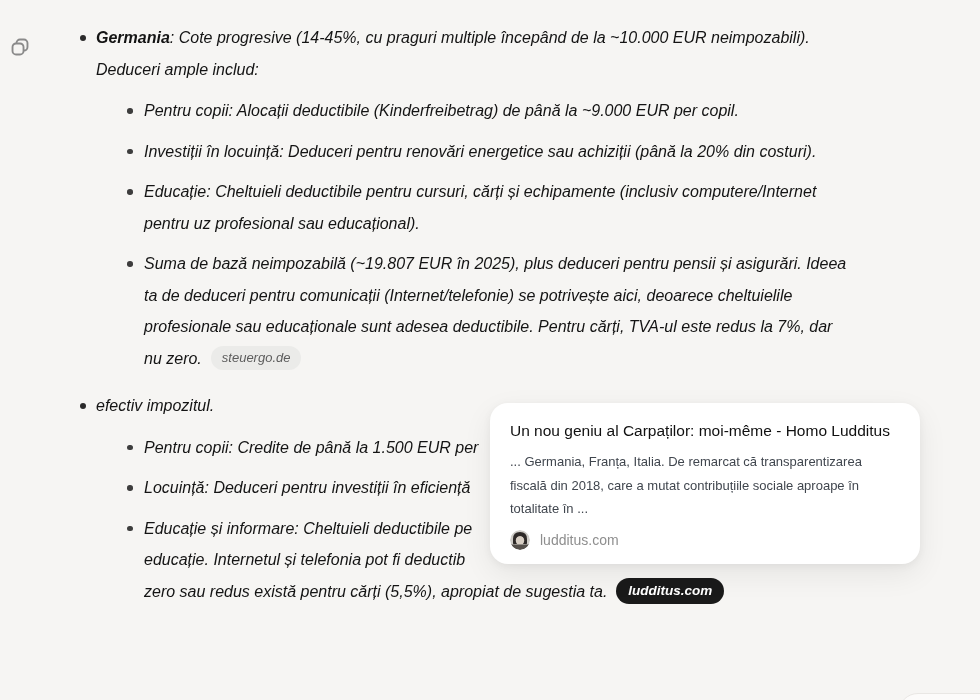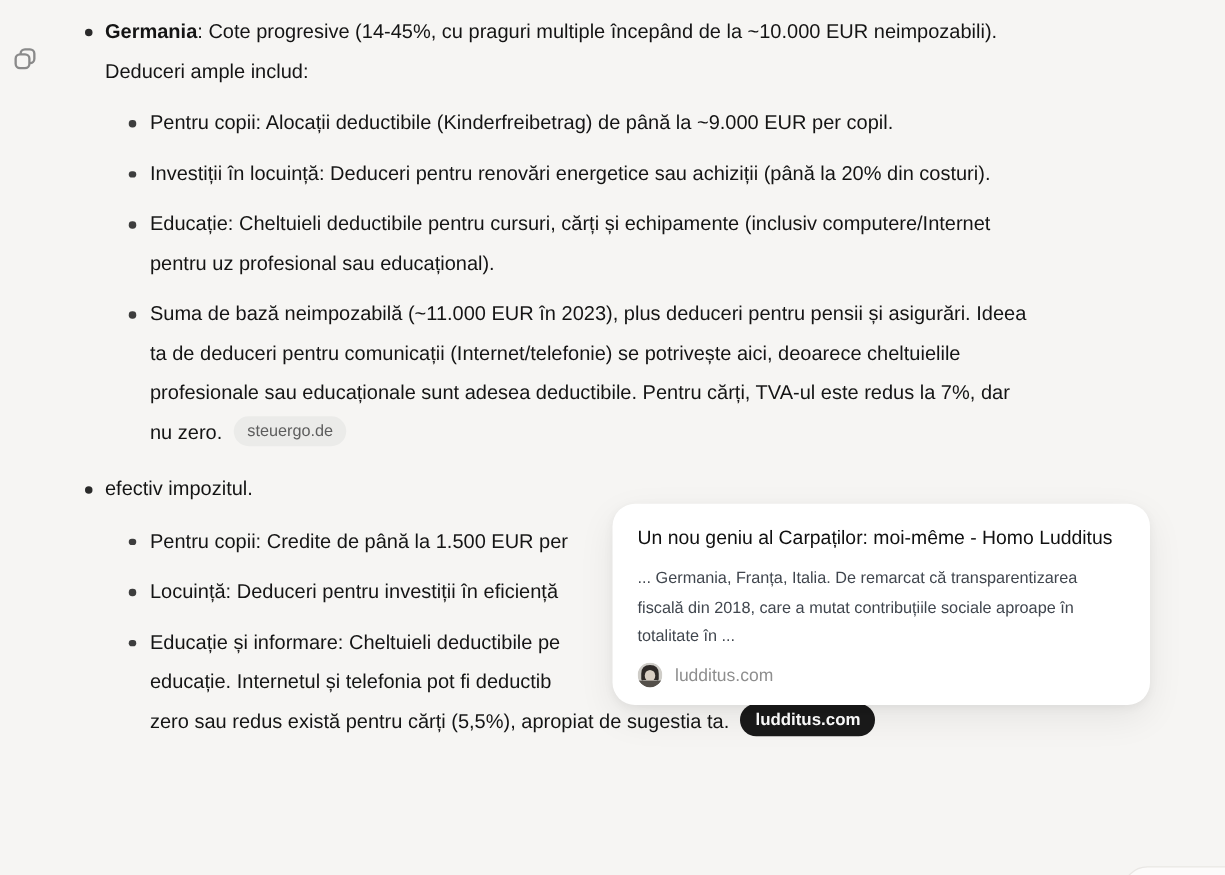--- a/index.html
+++ b/index.html
@@ -4,21 +4,21 @@
 <style>
   html,body{margin:0;padding:0;}
   body{
     width:980px;height:700px;overflow:hidden;position:relative;
     background:#f6f5f3;color:#141414;
     font-family:"Liberation Sans",sans-serif;font-size:16px;
     -webkit-font-smoothing:antialiased;
   }
   .copy-btn{position:absolute;left:8px;top:36px;width:24px;height:24px;border:none;background:transparent;padding:0;cursor:pointer;}
   .content{position:absolute;left:50px;top:6px;width:875px;}
-  ul{list-style:none;margin:4px;padding:0;}
+  ul{list-style:none;margin:16px;padding:0;font-style:italic;}
   .l1 > li{position:relative;padding-left:30px;}
   .l1 > li::before{content:"";position:absolute;left:14px;top:13px;width:6px;height:6px;border-radius:50%;background:#2a2a2a;}
   .l1 > li + li{margin-top:14px;}
   .l2{margin-top:10px;}
   .l2 > li{position:relative;padding-left:32px;}
   .l2 > li::before{content:"";position:absolute;left:15px;top:13px;width:5.5px;height:5.5px;border-radius:50%;background:#3d3d3d;}
   .l2 > li + li{margin-top:9px;}
   .line{line-height:31.5px;white-space:nowrap;}
   strong{font-weight:700;}
   .closing{margin:9px 0 0;}
@@ -60,21 +60,21 @@
           <div class="line">Pentru copii: Alocații deductibile (Kinderfreibetrag) de până la ~9.000 EUR per copil.</div>
         </li>
         <li>
           <div class="line">Investiții în locuință: Deduceri pentru renovări energetice sau achiziții (până la 20% din costuri).</div>
         </li>
         <li>
           <div class="line">Educație: Cheltuieli deductibile pentru cursuri, cărți și echipamente (inclusiv computere/Internet</div>
           <div class="line">pentru uz profesional sau educațional).</div>
         </li>
         <li>
-          <div class="line">Suma de bază neimpozabilă (~11.000 EUR în 2023), plus deduceri pentru pensii și asigurări. Ideea</div>
+          <div class="line">Suma de bază neimpozabilă (~19.807 EUR în 2025), plus deduceri pentru pensii și asigurări. Ideea</div>
           <div class="line">ta de deduceri pentru comunicații (Internet/telefonie) se potrivește aici, deoarece cheltuielile</div>
           <div class="line">profesionale sau educaționale sunt adesea deductibile. Pentru cărți, TVA-ul este redus la 7%, dar</div>
           <div class="line"><span>nu zero.</span><span class="chip chip-light">steuergo.de</span></div>
         </li>
       </ul>
     </li>
 
     <li>
       <div class="line">efectiv impozitul.</div>
       <ul class="l2">

